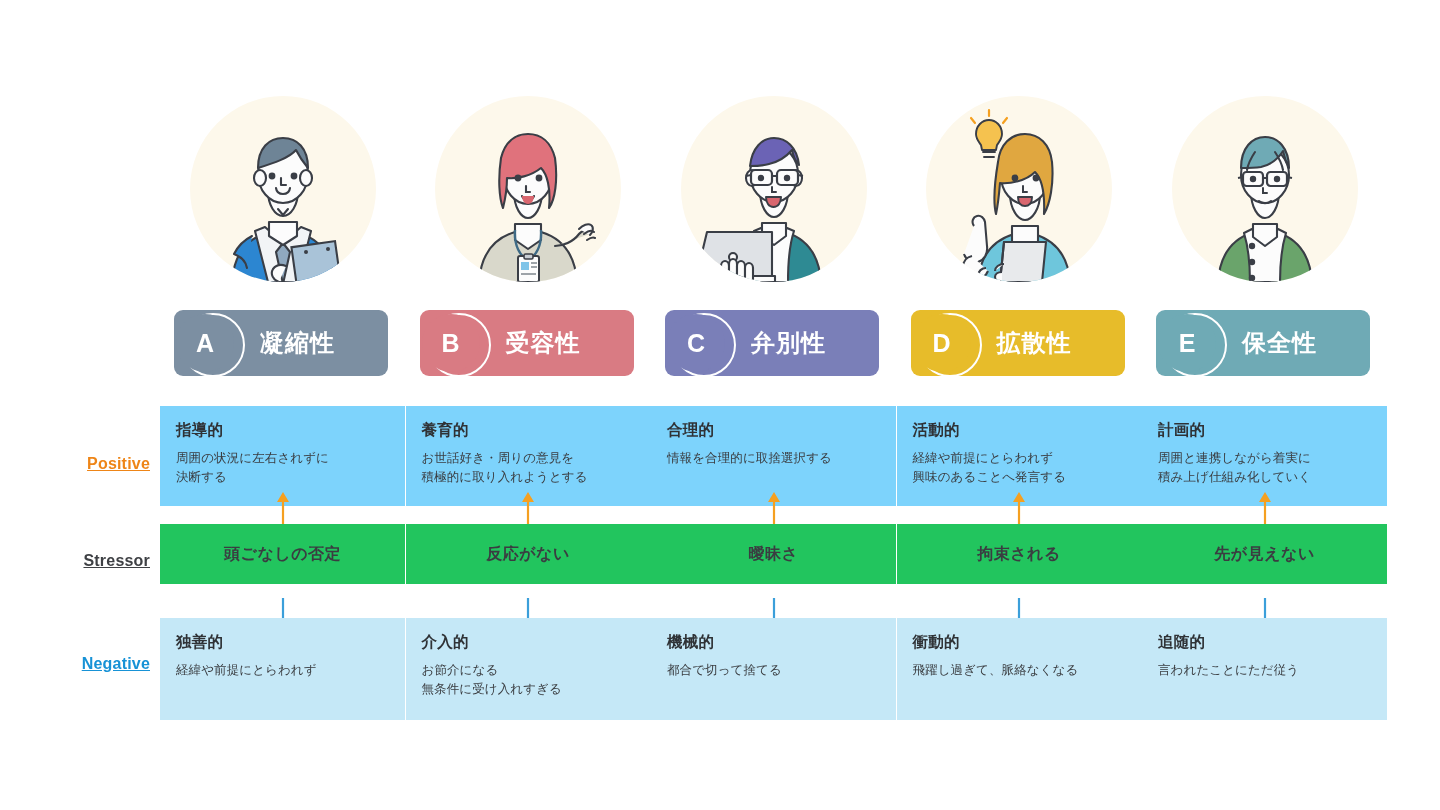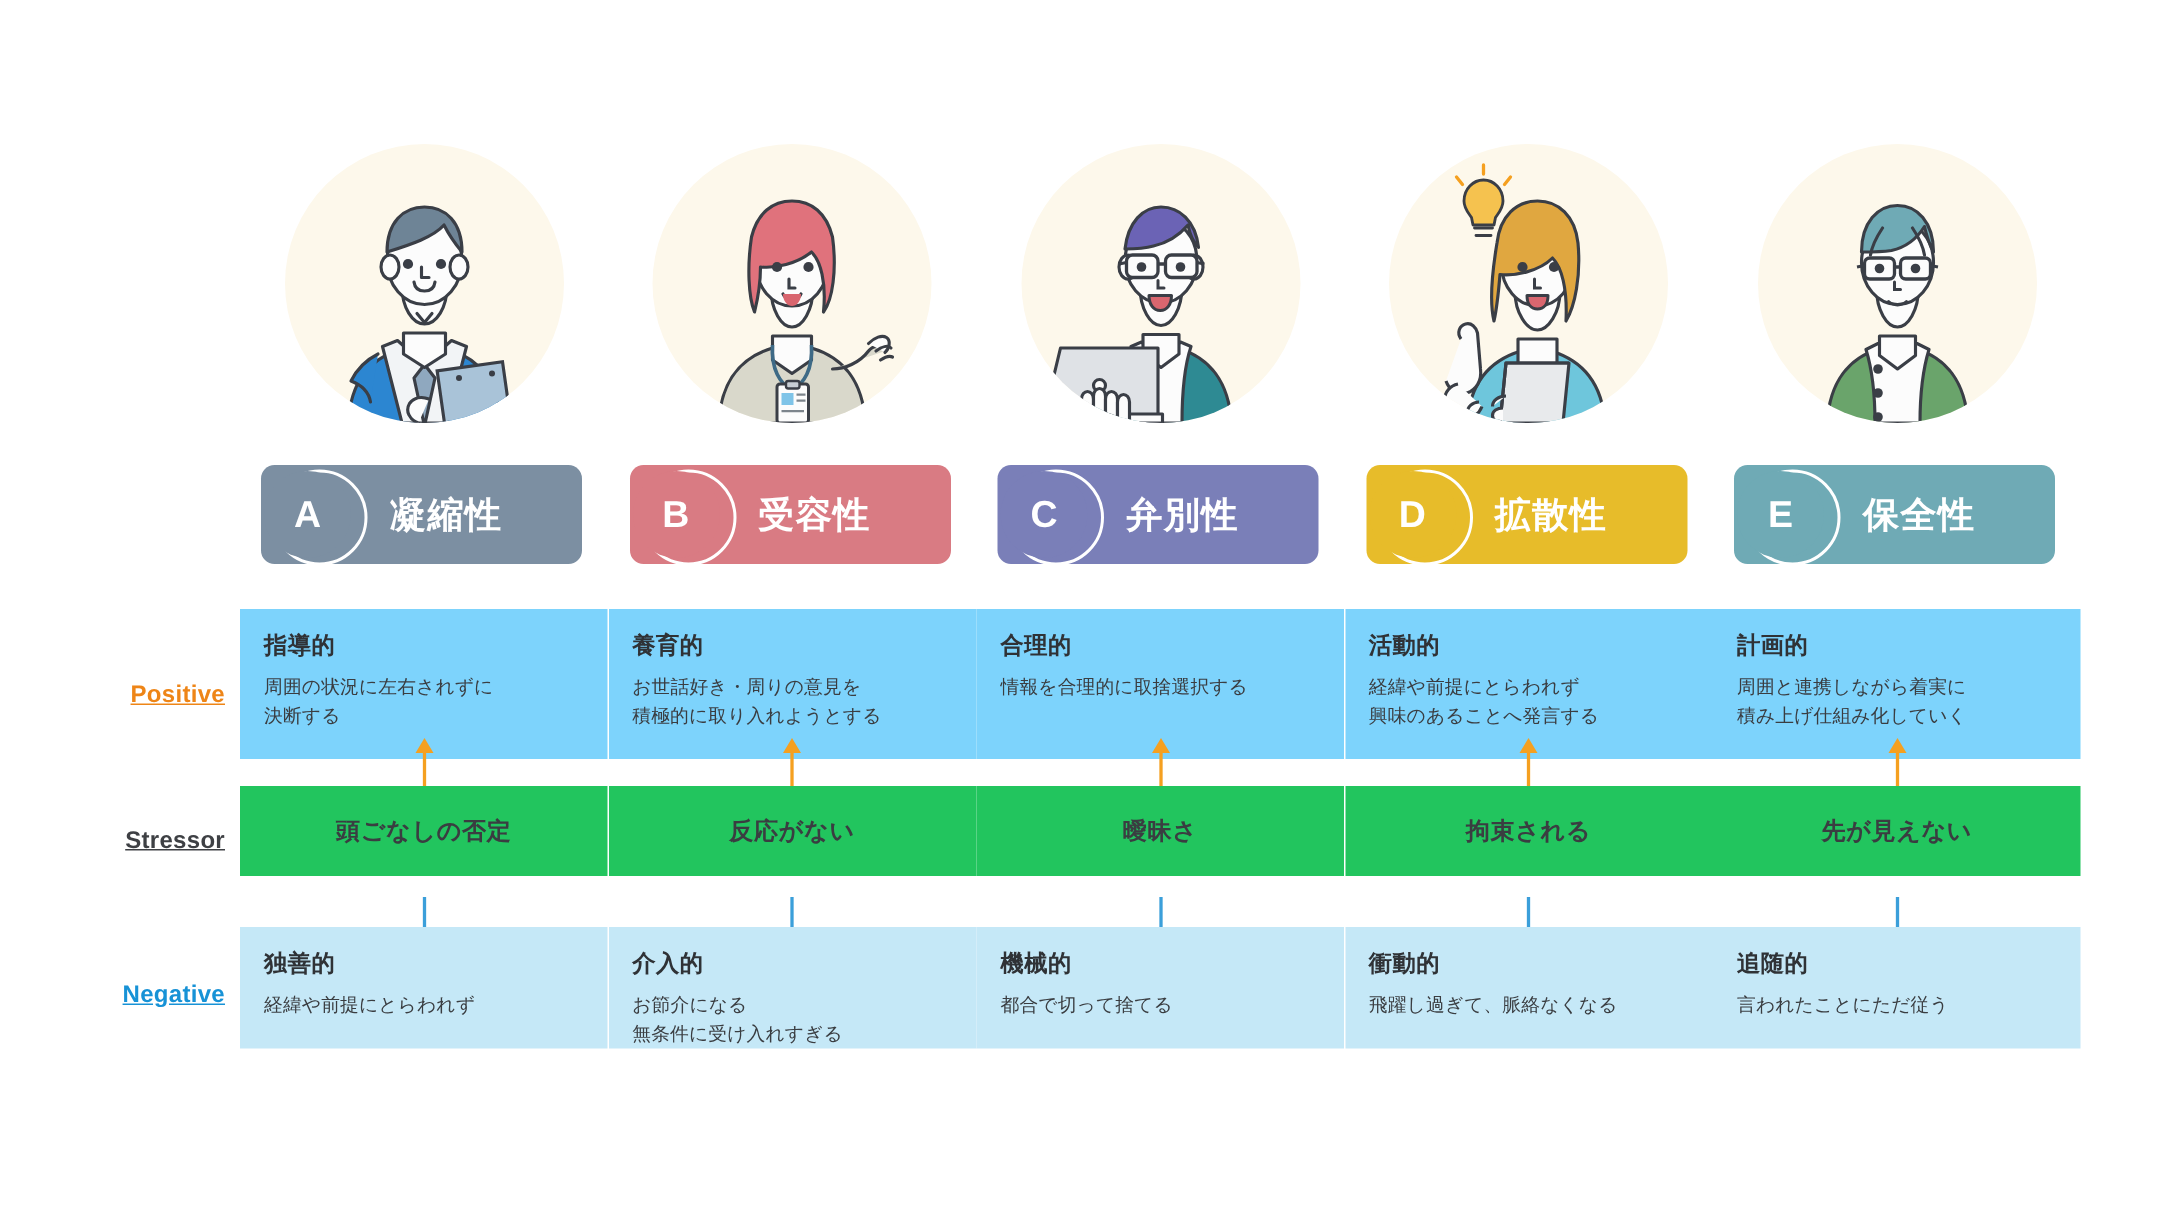--- a/index.html
+++ b/index.html
@@ -104,21 +104,21 @@
     top: 406px; height: 100px;
     background: #7dd3fc;
     padding: 14px 16px 0 16px;
   }
   .cell.stressor {
     top: 524px; height: 60px;
     background: #22c55e;
     display: flex; align-items: center; justify-content: center;
   }
   .cell.negative {
-    top: 618px; height: 81px;
+    top: 618px; height: 102px;
     background: #C5E8F7;
     padding: 14px 16px 0 16px;
   }
   .cell-title {
     font-size: 15.5px;
     font-weight: bold;
     color: #2F3236;
     margin-bottom: 8px;
     letter-spacing: .3px;
   }

